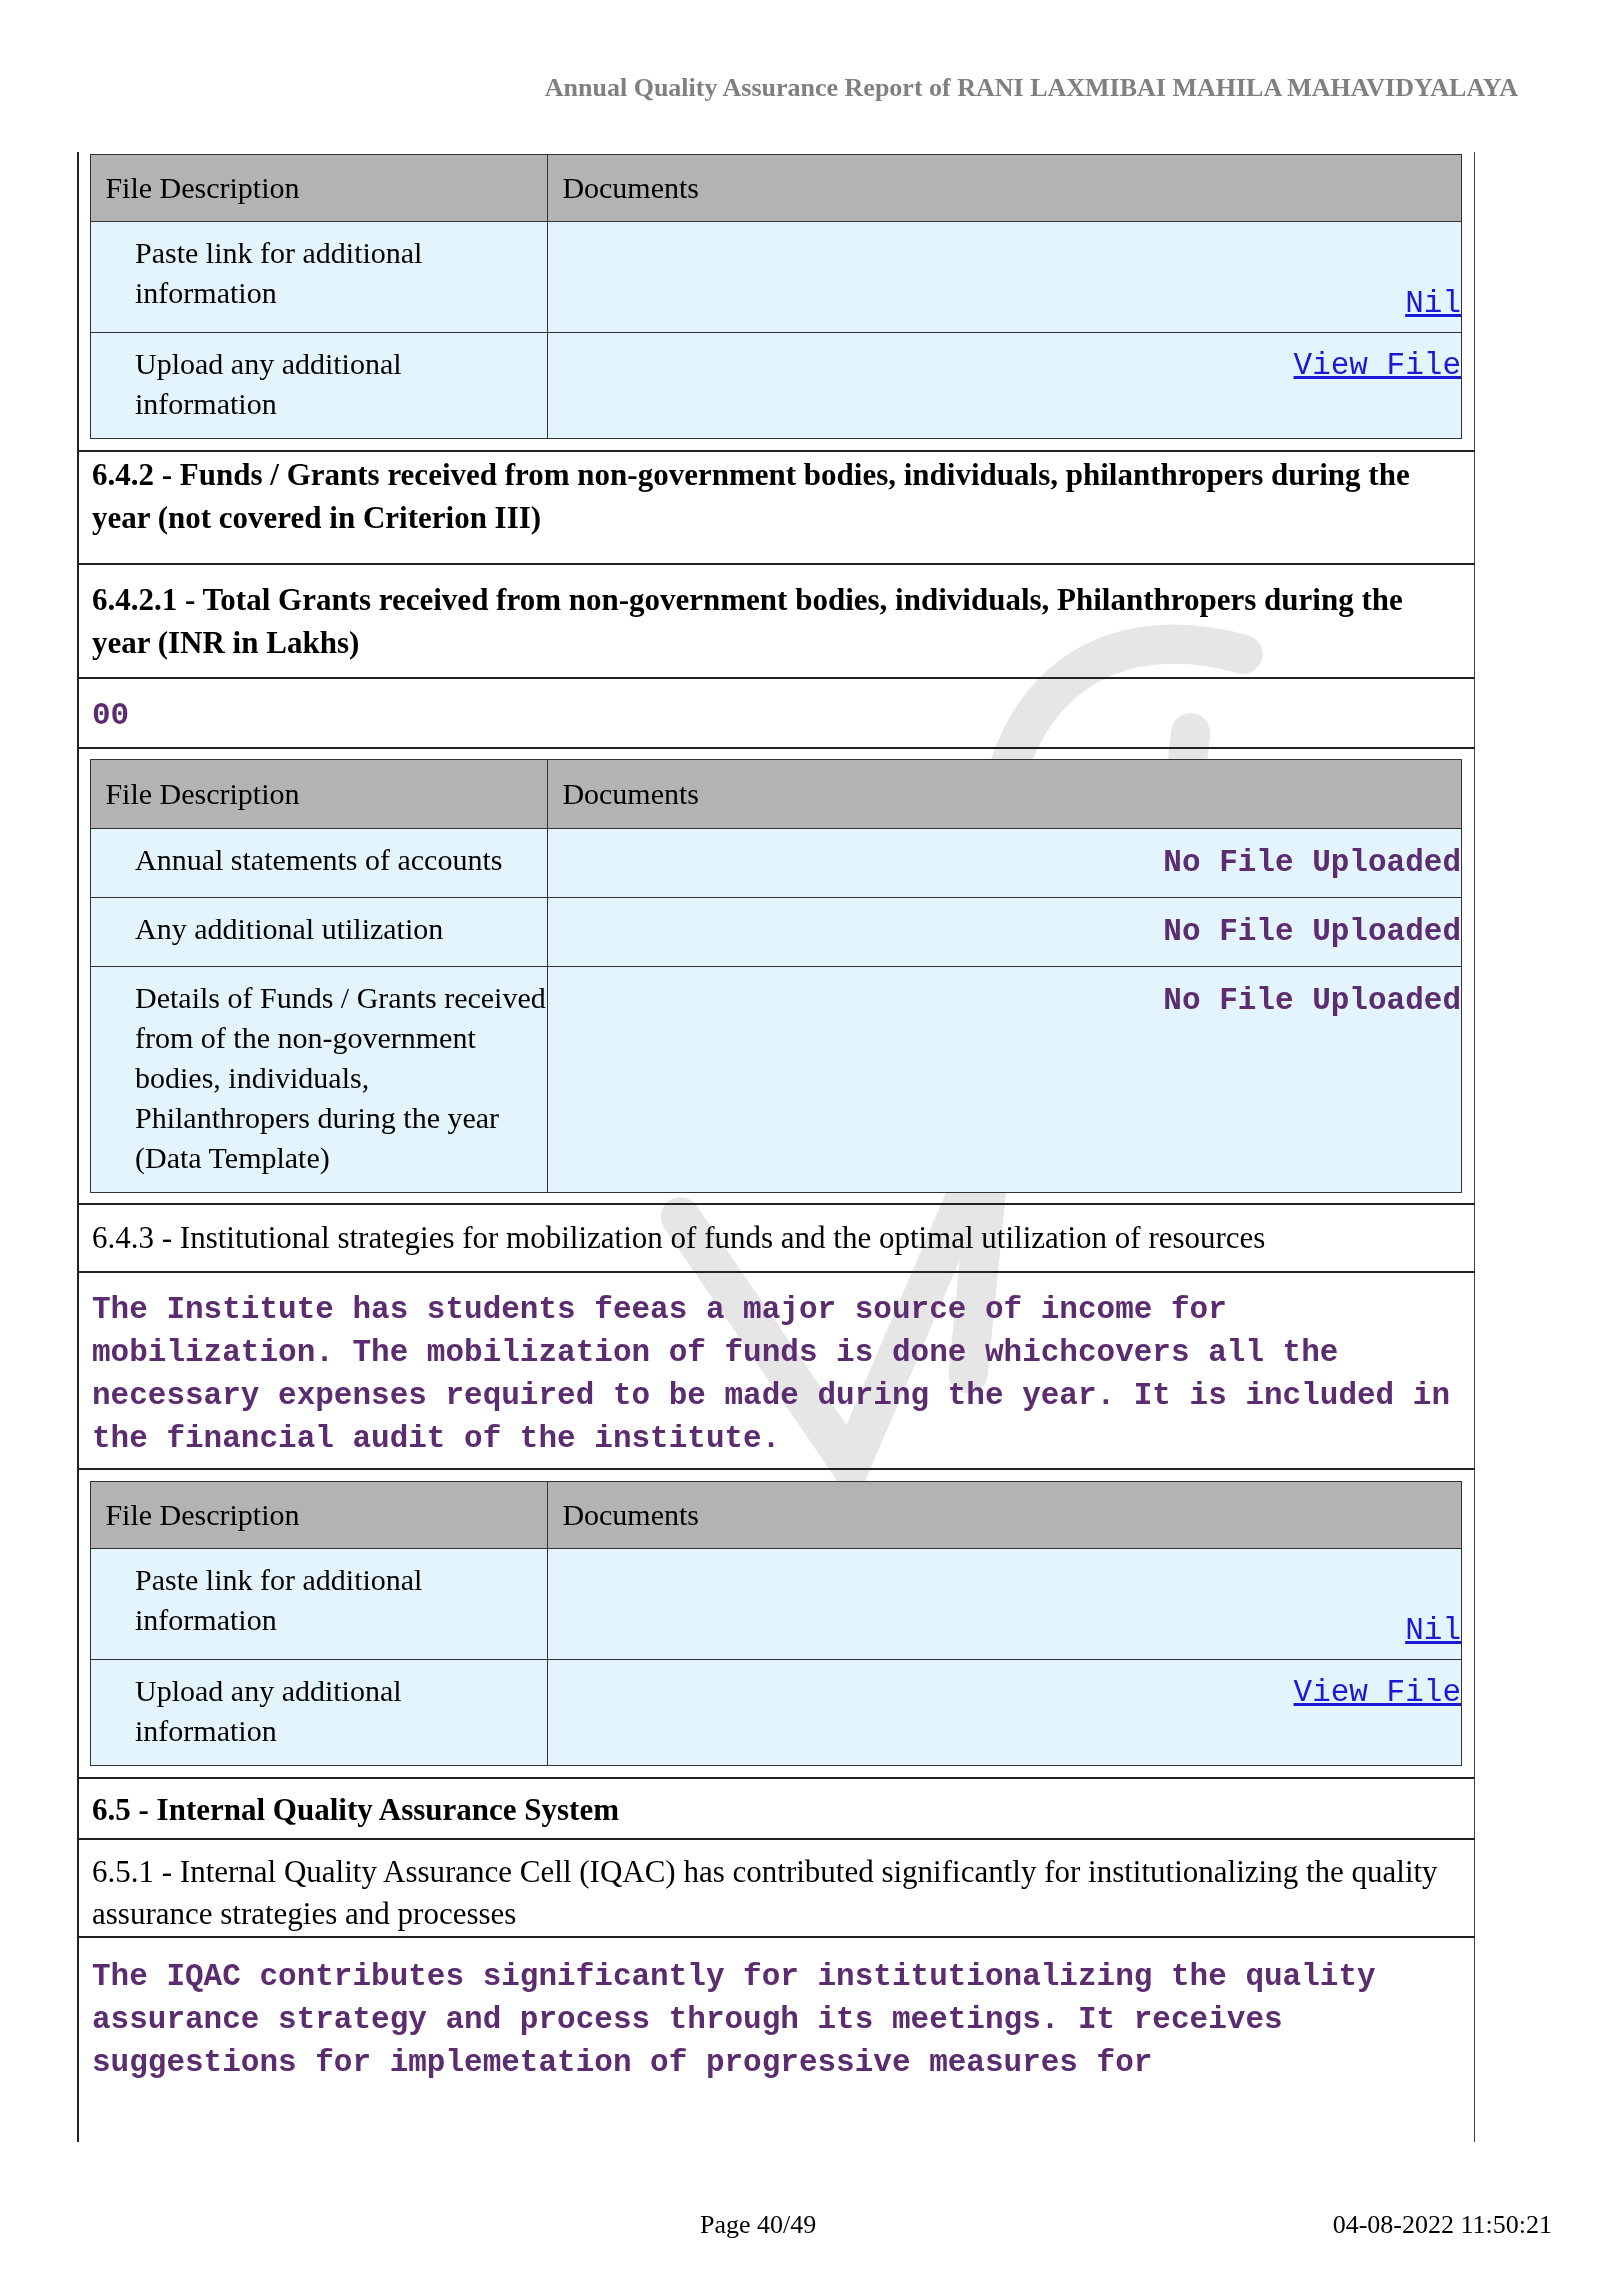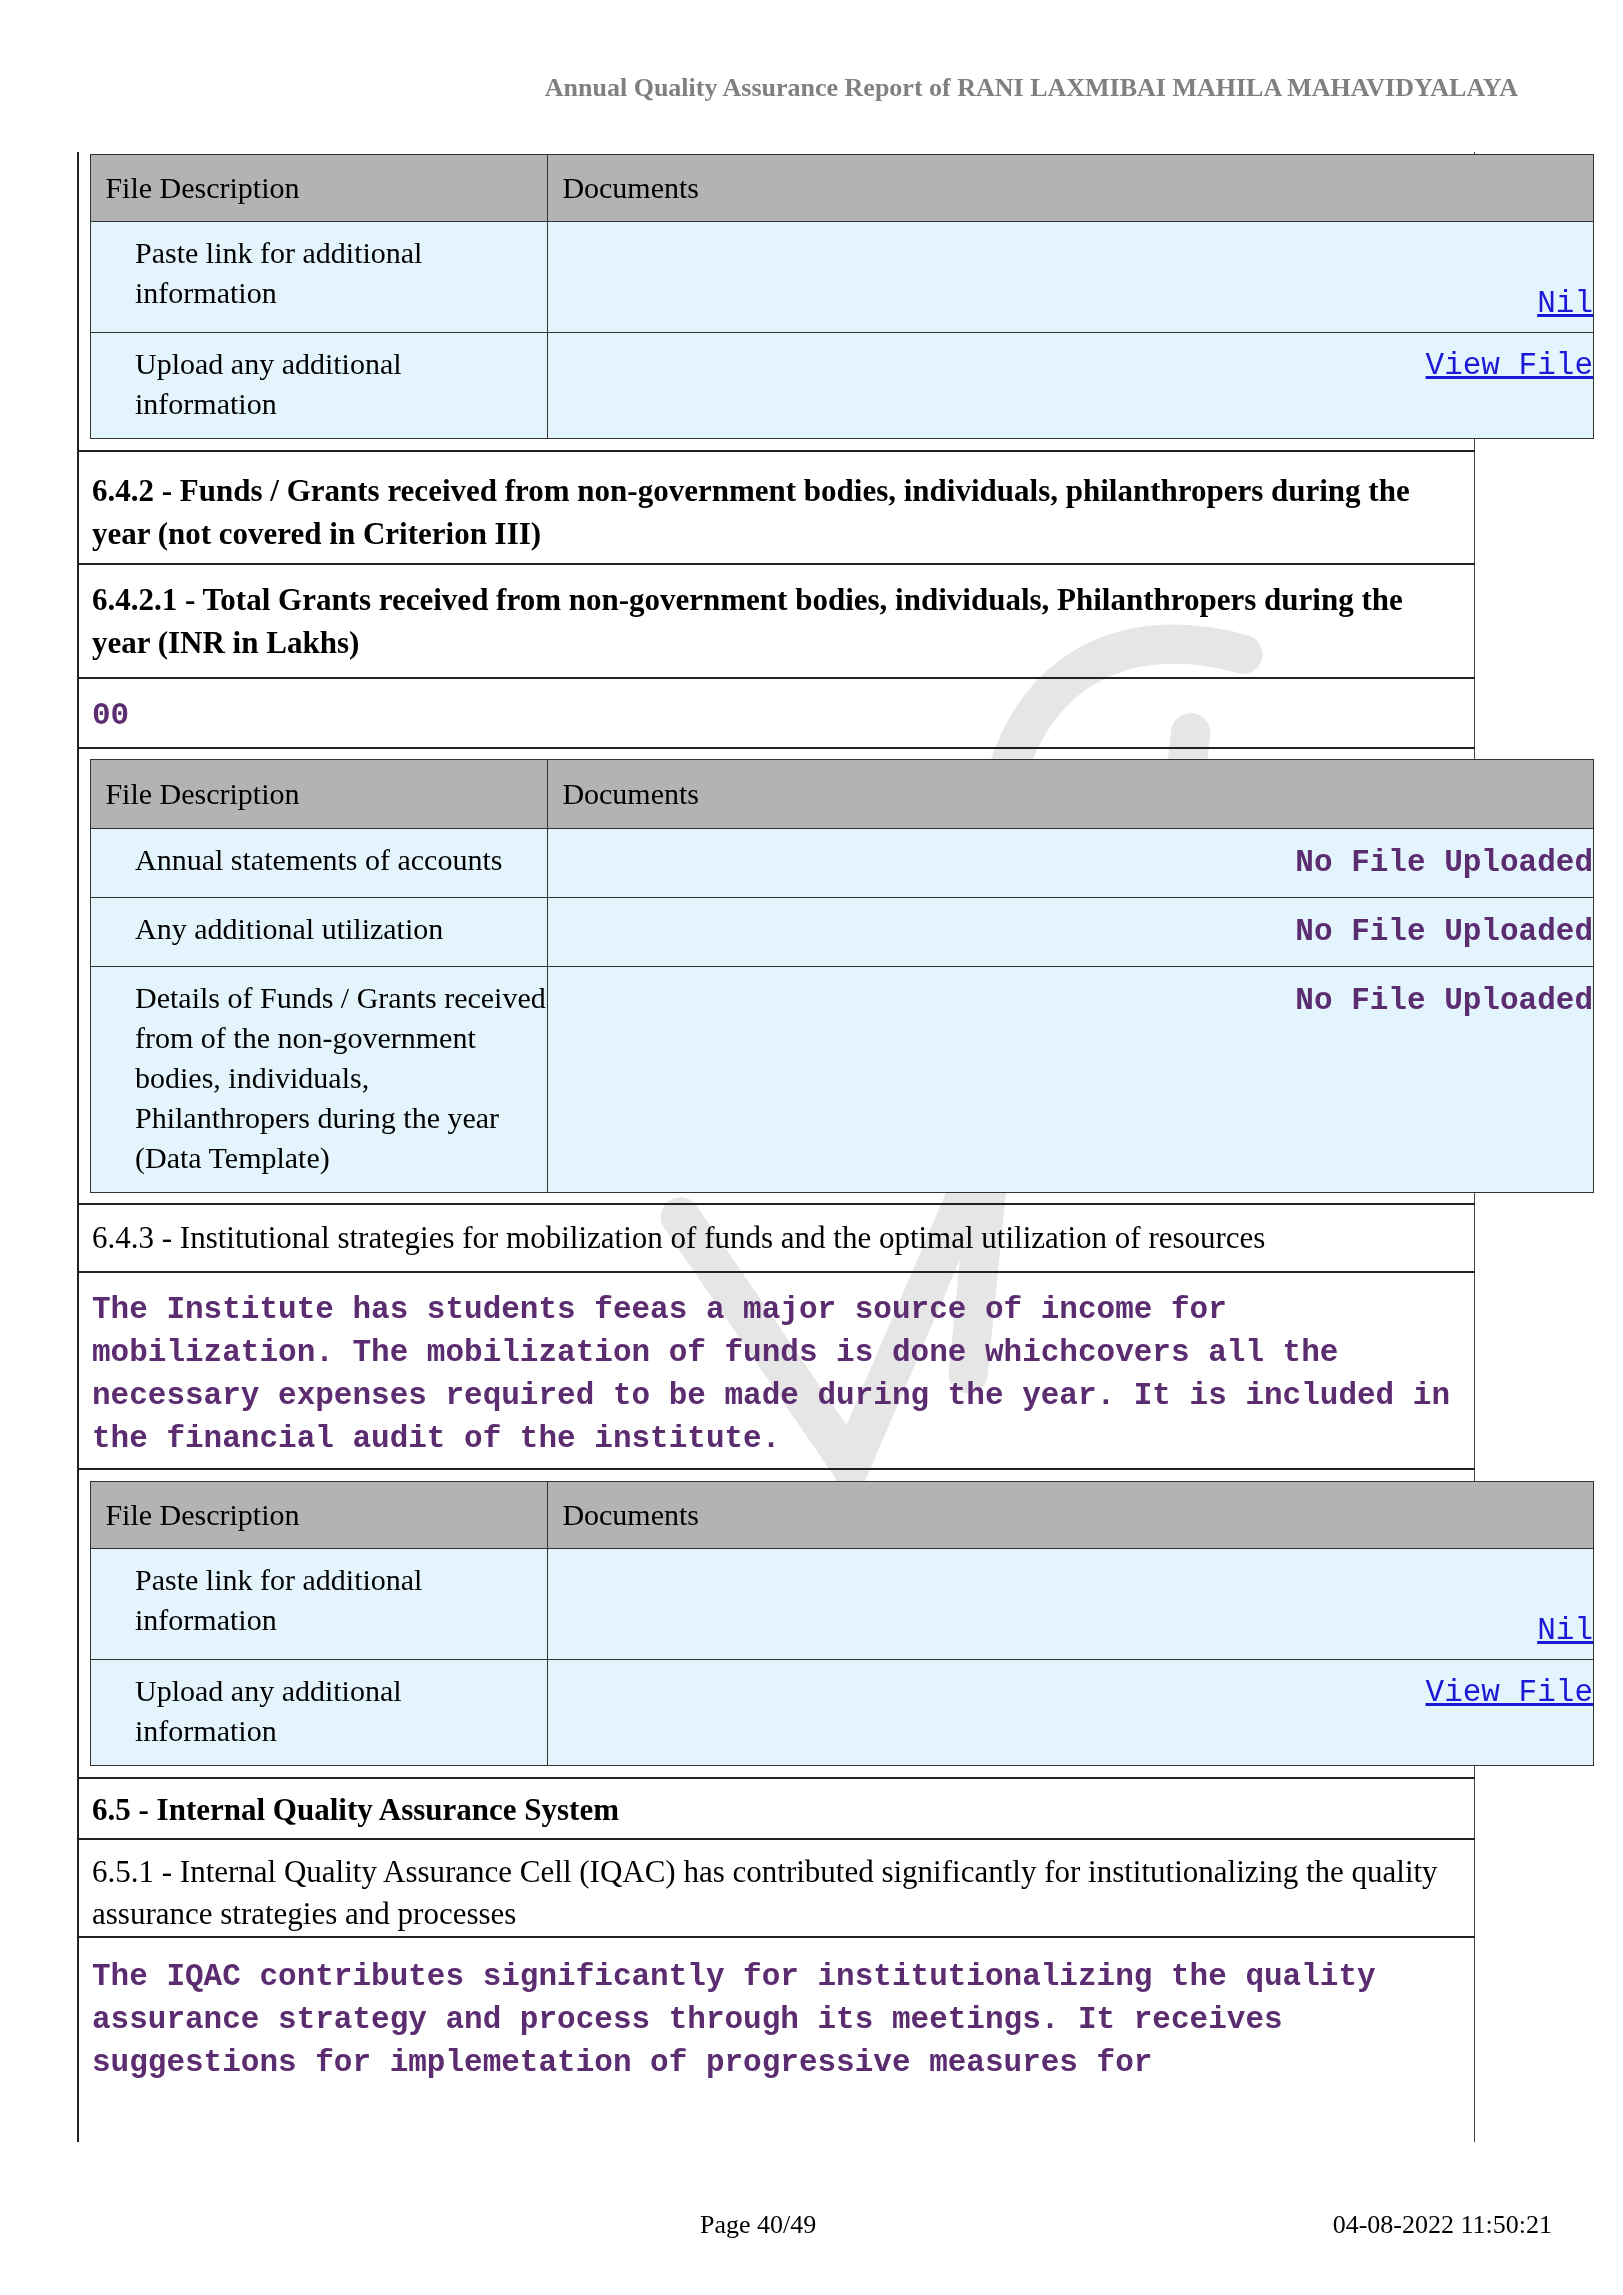--- a/index.html
+++ b/index.html
@@ -14,21 +14,21 @@
     font-family: "Liberation Serif", serif; font-weight: bold;
     font-size: 26px; color: #808080; white-space: nowrap;
   }
   .frame {
     position: absolute; left: 77px; top: 152px; width: 1398px; height: 1990px;
     border-left: 2px solid #222; border-right: 1.3px solid #444; box-sizing: border-box;
   }
   .divider { position: absolute; left: 77px; width: 1398px; height: 0; border-top: 2px solid #222; }
 
   table.filetab {
-    position: absolute; left: 90px; width: 1504px; border-collapse: collapse;
+    position: absolute; left: 90px; width: 1372px; border-collapse: collapse;
     font-family: "Liberation Serif", serif; font-size: 30px; border-radius: 15px;
   }
   table.filetab th, table.filetab td {
     border: 1.3px solid #333; vertical-align: top; text-align: left;
     padding: 0 0 0 14.4px; box-sizing: border-box; line-height: 40px;
   }
   table.filetab th { background: #b3b3b3; font-weight: normal; height: 67px; vertical-align: middle; }
   table.filetab td { background: #e3f4fc; padding-left: 44px; }
   table.filetab td.c1 { width: 457px; padding-top: 10.5px; padding-bottom: 9.2px; }
   table.filetab td.c2 { text-align: right; padding-left: 0; }
@@ -90,21 +90,21 @@
     <td class="c2" style="vertical-align:bottom; padding-bottom:7.9px;"><a class="link">Nil</a></td>
   </tr>
   <tr style="height:106px;">
     <td class="c1">Upload any additional information</td>
     <td class="c2" style="padding-top:10.5px;"><a class="link">View File</a></td>
   </tr>
 </tbody>
   </table>
 
 <div class="divider" style="top:450px;"></div>
-<div class="sec-bold" style="top:469px;">6.4.2 - Funds / Grants received from non-government bodies, individuals, philanthropers during the year (not covered in Criterion III)</div>
+<div class="sec-bold" style="top:453px;">6.4.2 - Funds / Grants received from non-government bodies, individuals, philanthropers during the year (not covered in Criterion III)</div>
 
 <div class="divider" style="top:563px;"></div>
 <div class="sec-bold" style="top:578px;">6.4.2.1 - Total Grants received from non-government bodies, individuals, Philanthropers during the year (INR in Lakhs)</div>
 
 <div class="divider" style="top:677px;"></div>
 <div class="answer" style="top:694px;">00</div>
 
 <div class="divider" style="top:747px;"></div>
 
 <table class="filetab" style="top:759px;">

